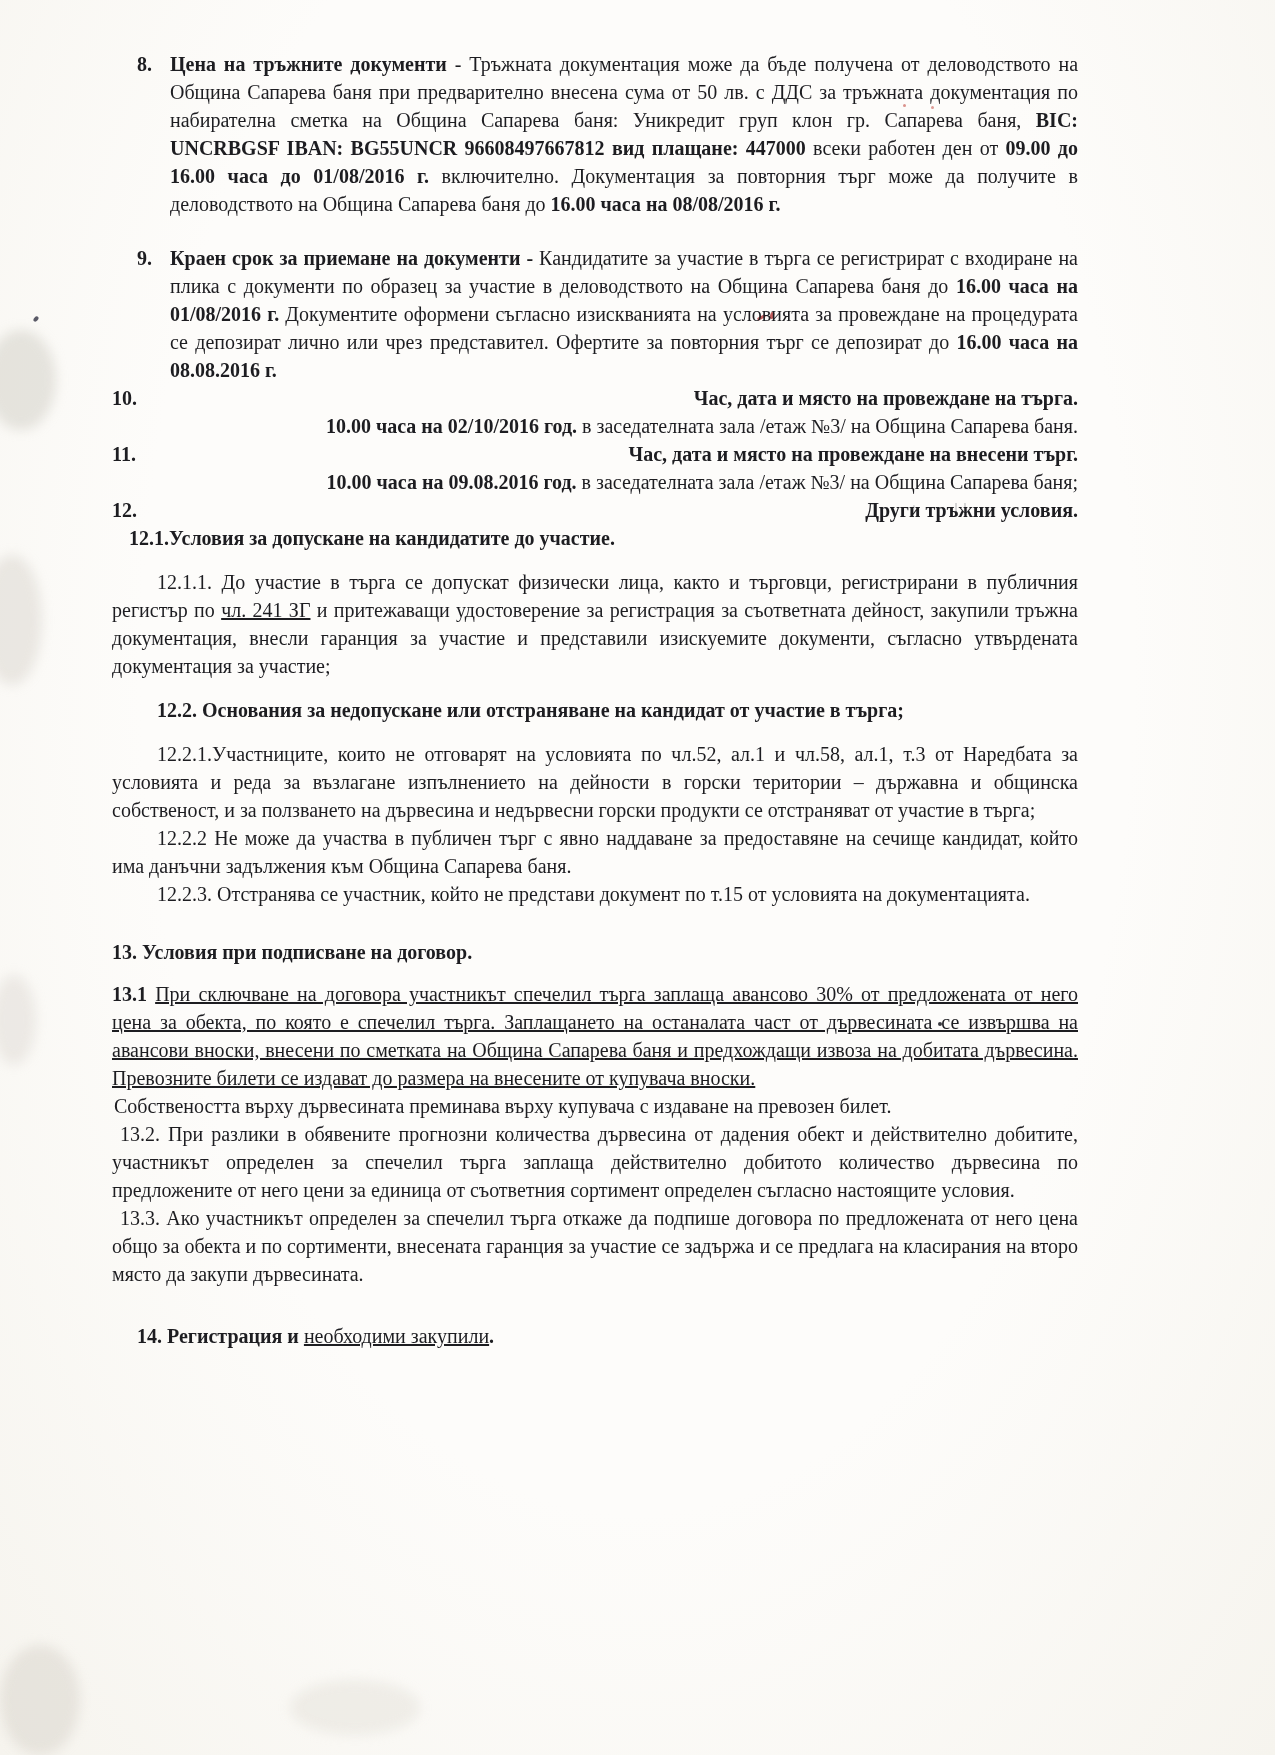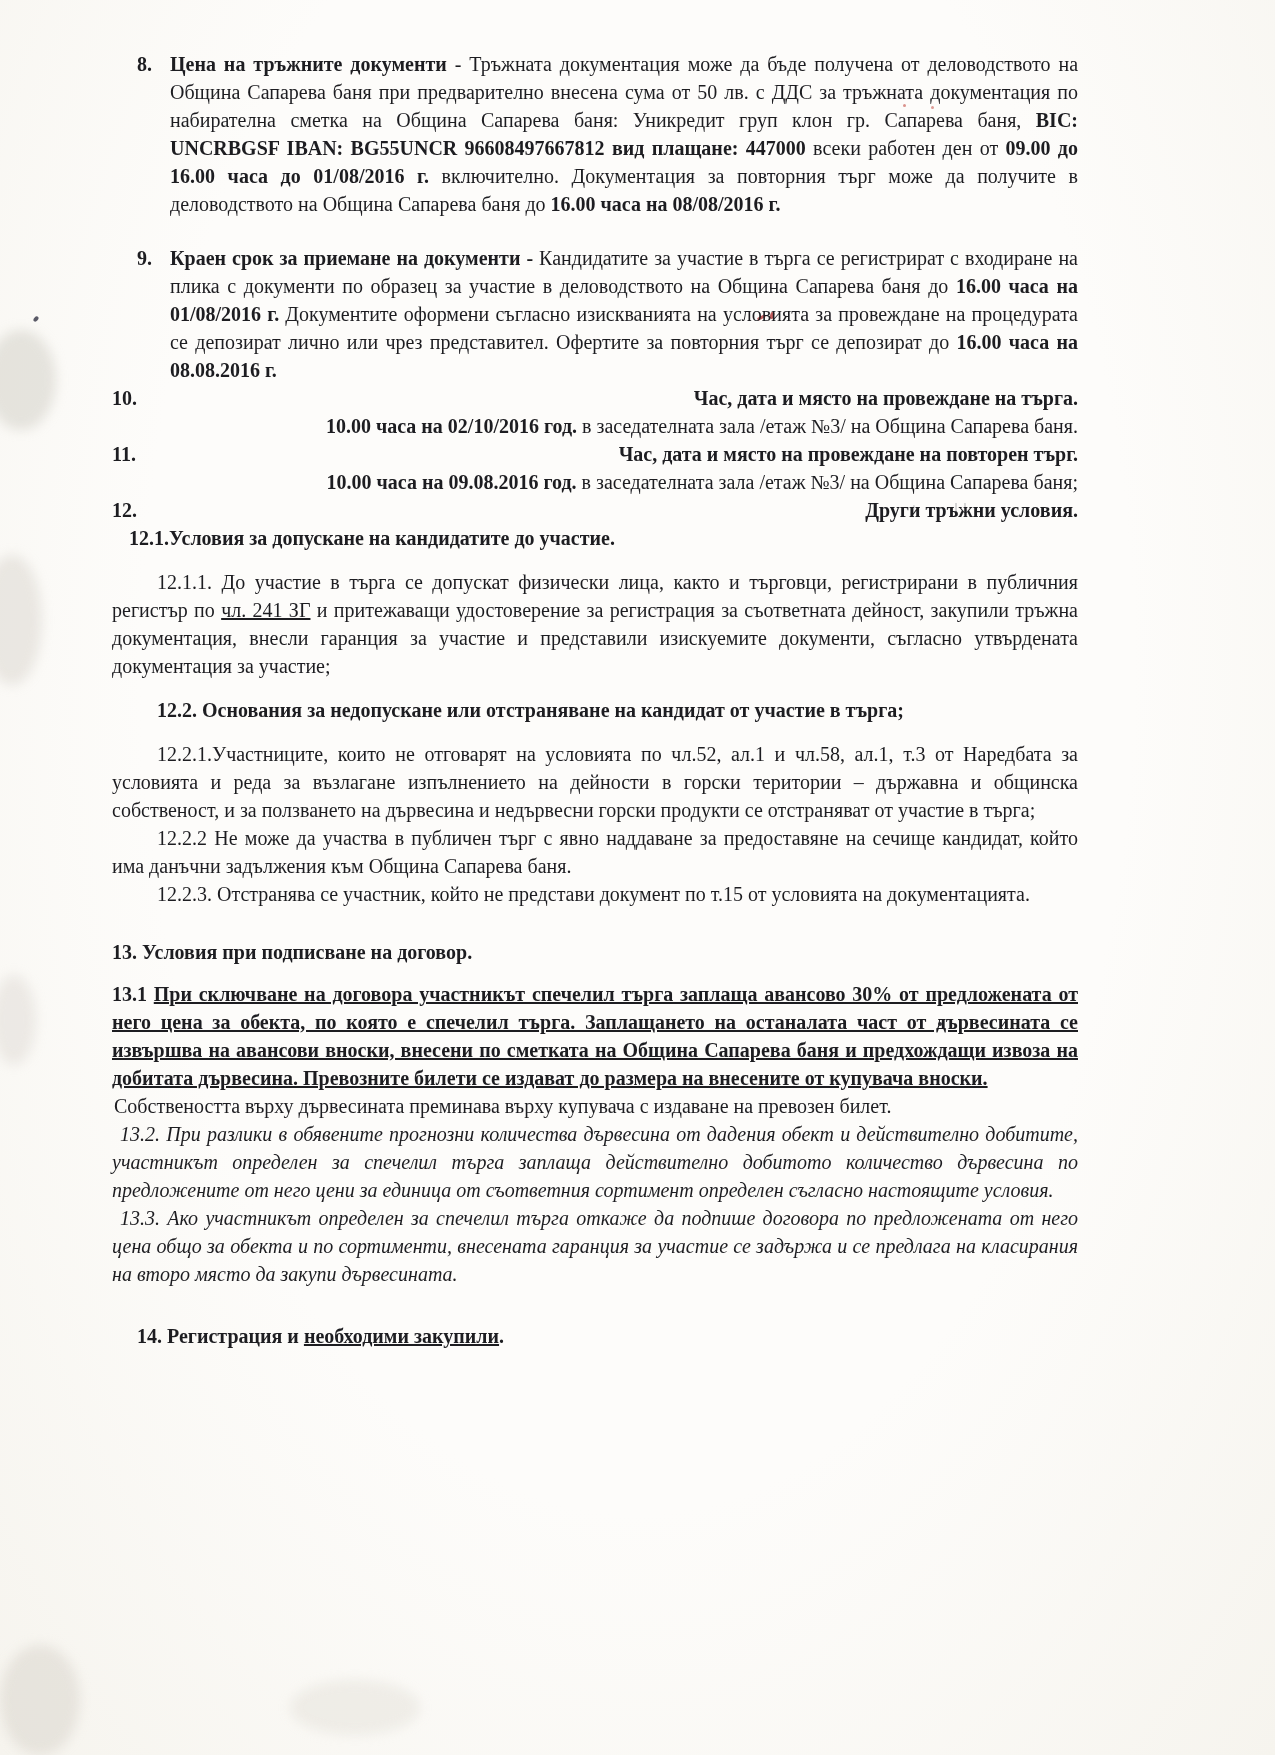--- a/index.html
+++ b/index.html
@@ -19,24 +19,24 @@
   }
   .row{display:flex;}
   .m8{margin-left:25px;}
   .marker{flex:0 0 33px;font-weight:700;}
   .marker.w58{flex:0 0 58px;}
   .marker.w45{flex:0 0 45px;}
   .para{flex:1 1 auto;min-width:0;text-align:right;}
   .justify{text-align:justify;}
   .b{font-weight:700;}
   .u{text-decoration:underline;}
-  .bu{font-weight:700;text-decoration:underline;margin-top:12px;}
+  .bu{font-weight:400;text-decoration:underline;margin-top:12px;}
   .r{font-weight:400;}
   .indent45{text-indent:45px;}
-  .indent8{text-indent:8px;font-style:italic;}
+  .indent8{text-indent:8px;}
   .ml17{margin-left:17px;}
   .ml25{margin-left:25px;}
   .mb26{margin-bottom:26px;}
   .mb22{margin-bottom:30px;}
   .mb16{margin-bottom:16px;}
   .mb14{margin-bottom:14px;}
   .mb34{margin-bottom:34px;}
   
   .smudge{position:absolute;border-radius:50%;filter:blur(6px);pointer-events:none;}
   .sm1{left:-14px;top:330px;width:70px;height:100px;background:rgba(190,186,176,.35);}
@@ -93,21 +93,21 @@
       <div class="marker w58">10.</div>
       <div class="para">
         <div><span class="b">Час, дата и място на провеждане на търга.</span></div>
         <div style="margin-left:-6px;"><span class="b">10.00 часа на 02/10/2016 год.</span><span class="r"> в заседателната зала /етаж №3/ на  Община Сапарева баня.</span></div>
       </div>
     </div>
 
     <div class="row">
       <div class="marker w58">11.</div>
       <div class="para">
-        <div><span class="b">Час, дата и място на провеждане на повторен търг.</span></div>
+        <div><span class="b">Час, дата и място на провеждане на внесени търг.</span></div>
         <div style="margin-left:-6px;"><span class="b">10.00 часа на 09.08.2016 год.</span><span class="r">  в заседателната зала /етаж №3/ на  Община Сапарева баня;</span></div>
       </div>
     </div>
 
     <div class="row">
       <div class="marker w45">12.</div>
       <div class="para"><span class="b">Други тръжни условия.</span></div>
     </div>
 
     <div class="ml17 mb16"><span class="b">12.1.Условия за допускане на кандидатите до участие.</span></div>

